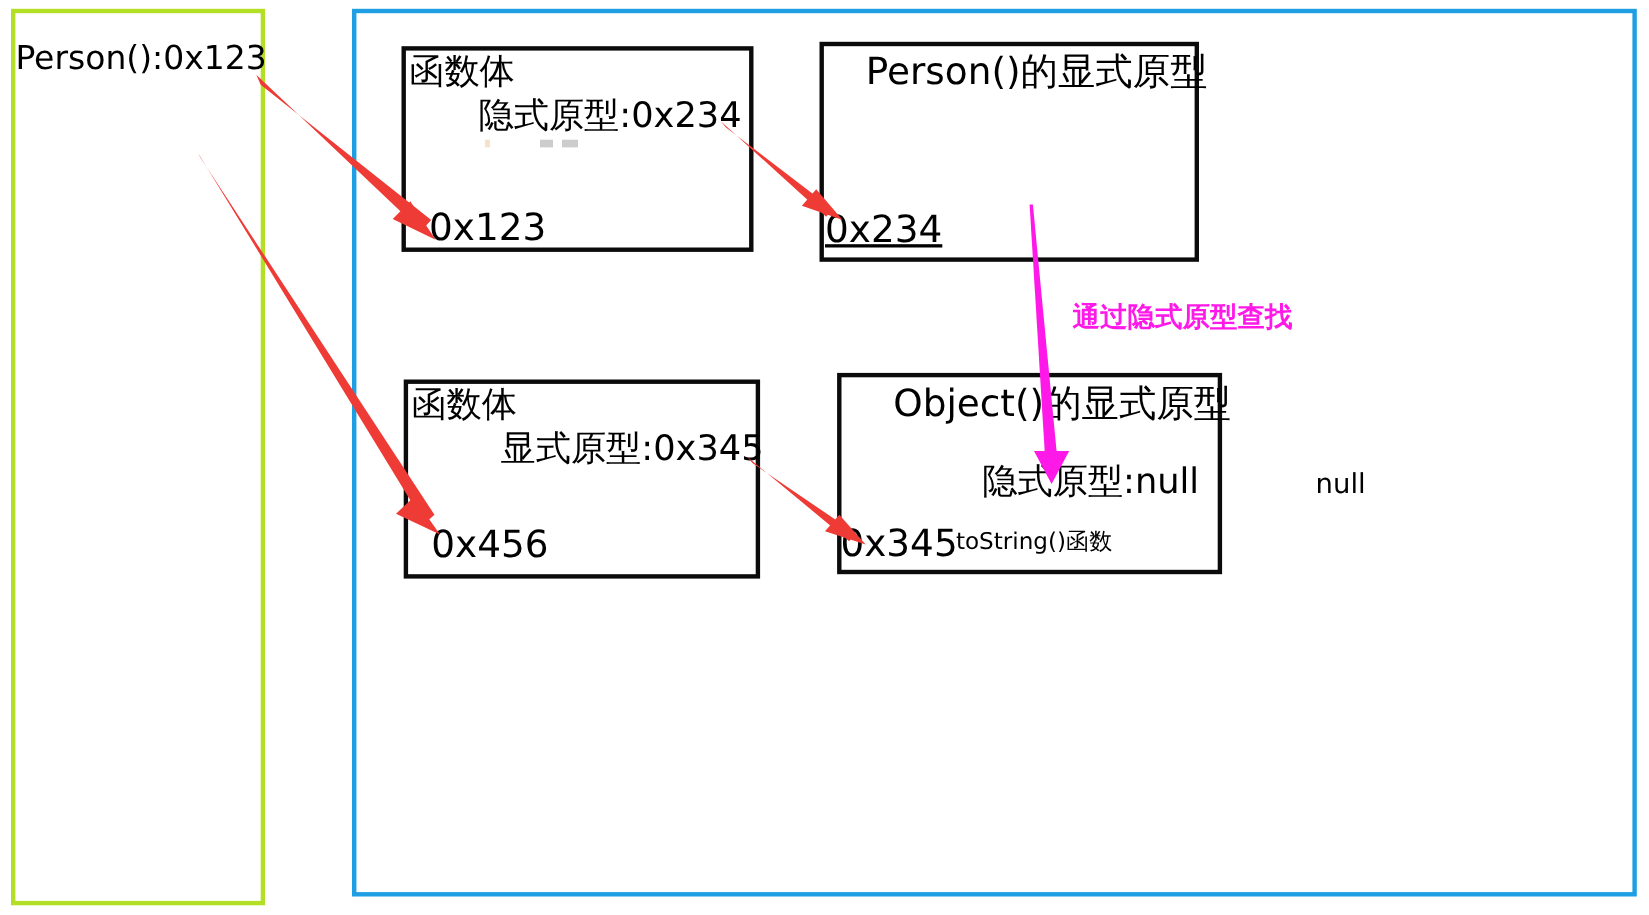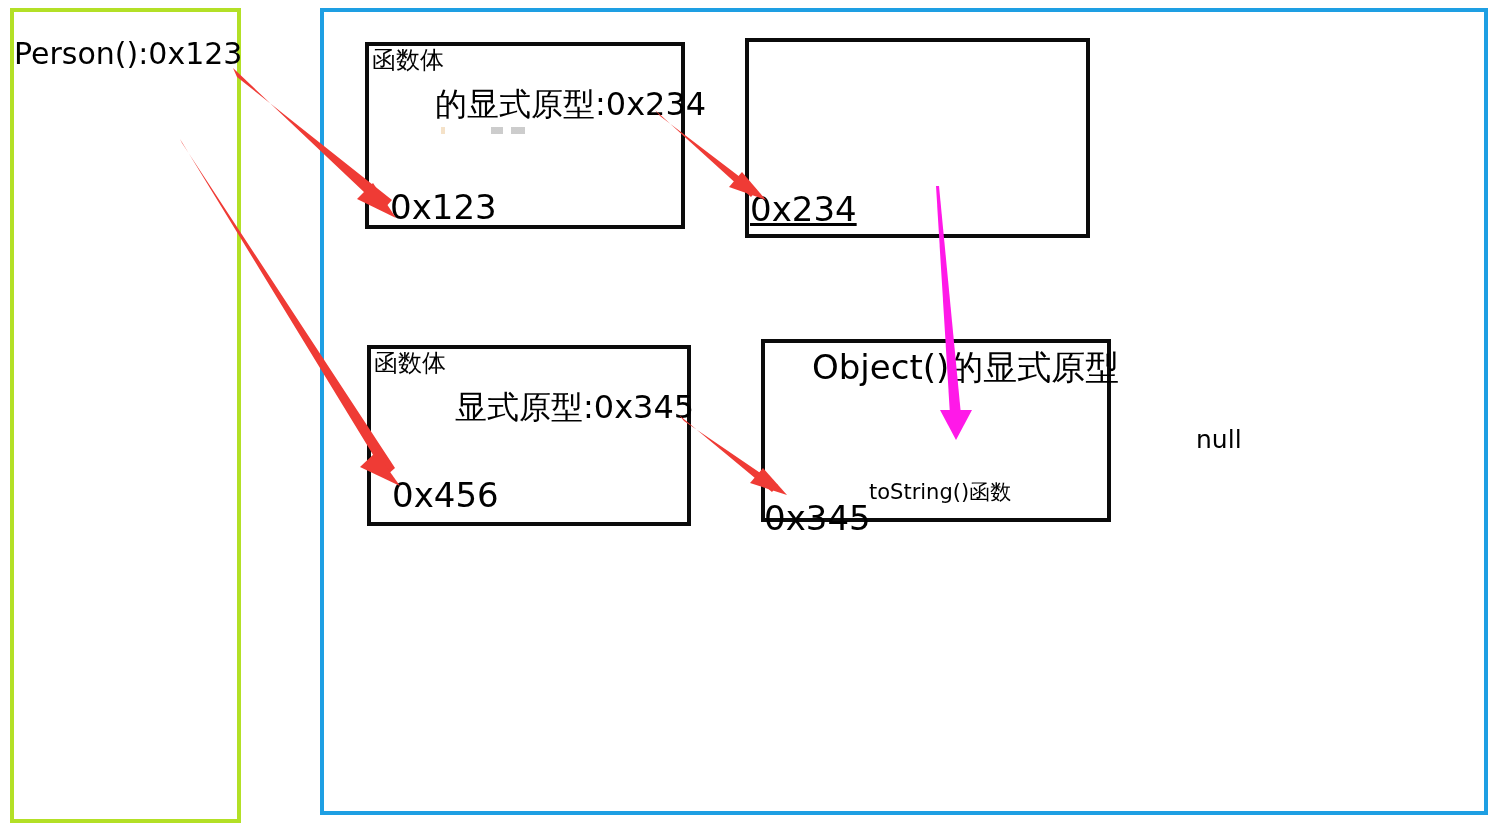--- a/index.html
+++ b/index.html
@@ -52,21 +52,21 @@
   #box-object-proto{ left: 761px; top: 339px; width: 350px; height: 183px; }
 
   
   .txt {
     position: absolute;
     white-space: nowrap;
     line-height: 1.05;
     color: #000000;
   }
   .t-stack      { font-size: 30px; }
-  .t-bodylabel  { font-size: 24px; }
+  .t-bodylabel  { font-size: 32px; }
   .t-proto      { font-size: 32px; }
   .t-addr       { font-size: 34px; }
   .t-title      { font-size: 34px; }
   .t-null       { font-size: 25px; }
   .t-tostring   { font-size: 21px; }
   .t-note       { font-size: 25px; color: #ff19e8; font-weight: bold; }
 
   
   #erase-artifact {
     position: absolute;
@@ -103,39 +103,42 @@
 
   <div class="frame" id="stack-frame"></div>
 
   <div class="txt t-stack" style="left:14px; top:38px;">Person():0x123</div>
 
 
   <div class="frame" id="heap-frame"></div>
 
   <div class="objbox" id="box-person-fn"></div>
   <div class="txt t-bodylabel" style="left:372px; top:48px;">函数体</div>
-  <div class="txt t-proto" style="left:435px; top:88px;">的显式原型:0x234</div>
+  <div class="txt t-proto" style="left:435px; top:88px;">隐式原型:0x234</div>
   <div id="erase-artifact"></div>
   <div class="txt t-addr" style="left:370px; top:190px;margin-left:20px;">0x123</div>
 
   <div class="objbox" id="box-person-proto"></div>
+  <div class="txt t-title" style="left:787px; top:48px;">Person()的显式原型</div>
   <div class="txt t-addr" style="left:750px; top:192px;text-decoration:underline;">0x234</div>
 
   <div class="objbox" id="box-obj-fn"></div>
   <div class="txt t-bodylabel" style="left:374px; top:351px;">函数体</div>
   <div class="txt t-proto" style="left:455px; top:391px;">显式原型:0x345</div>
   <div class="txt t-addr" style="left:392px; top:478px;">0x456</div>
 
   <div class="objbox" id="box-object-proto"></div>
   <div class="txt t-title" style="left:812px; top:350px;">Object()的显式原型</div>
-  <div class="txt t-addr" style="left:764px; top:501px;">0x345</div>
+  <div class="txt t-proto" style="left:893px; top:421px;">隐式原型:null</div>
+  <div class="txt t-addr" style="left:764px; top:477px;">0x345</div>
   <div class="txt t-tostring" style="left:869px; top:481px;">toString()函数</div>
 
   <div class="txt t-null" style="left:1196px; top:427px;">null</div>
 
+  <div class="txt t-note" style="left:975px; top:275px;">通过隐式原型查找</div>
 
   <svg id="arrows" viewBox="0 0 1499 832" xmlns="http://www.w3.org/2000/svg">
 
     <g>
       <polygon points="233,68 237,77 392,200 383,210" fill="#ef3b35"></polygon>
       <polygon points="396,218 357,199 373,183" fill="#ef3b35"></polygon>
     </g>
 
     <g>
       <polygon points="180,139 182,143 395,468 386,476" fill="#ef3b35"></polygon>

